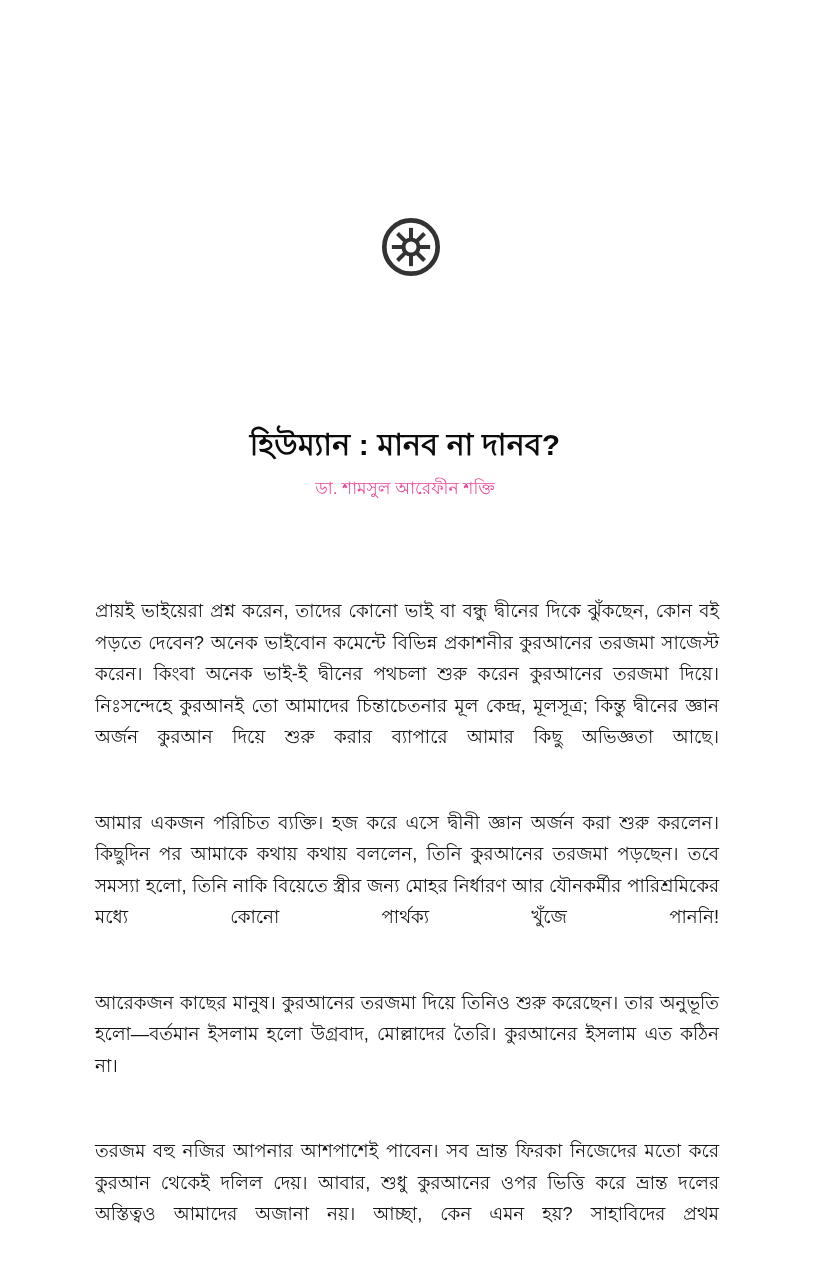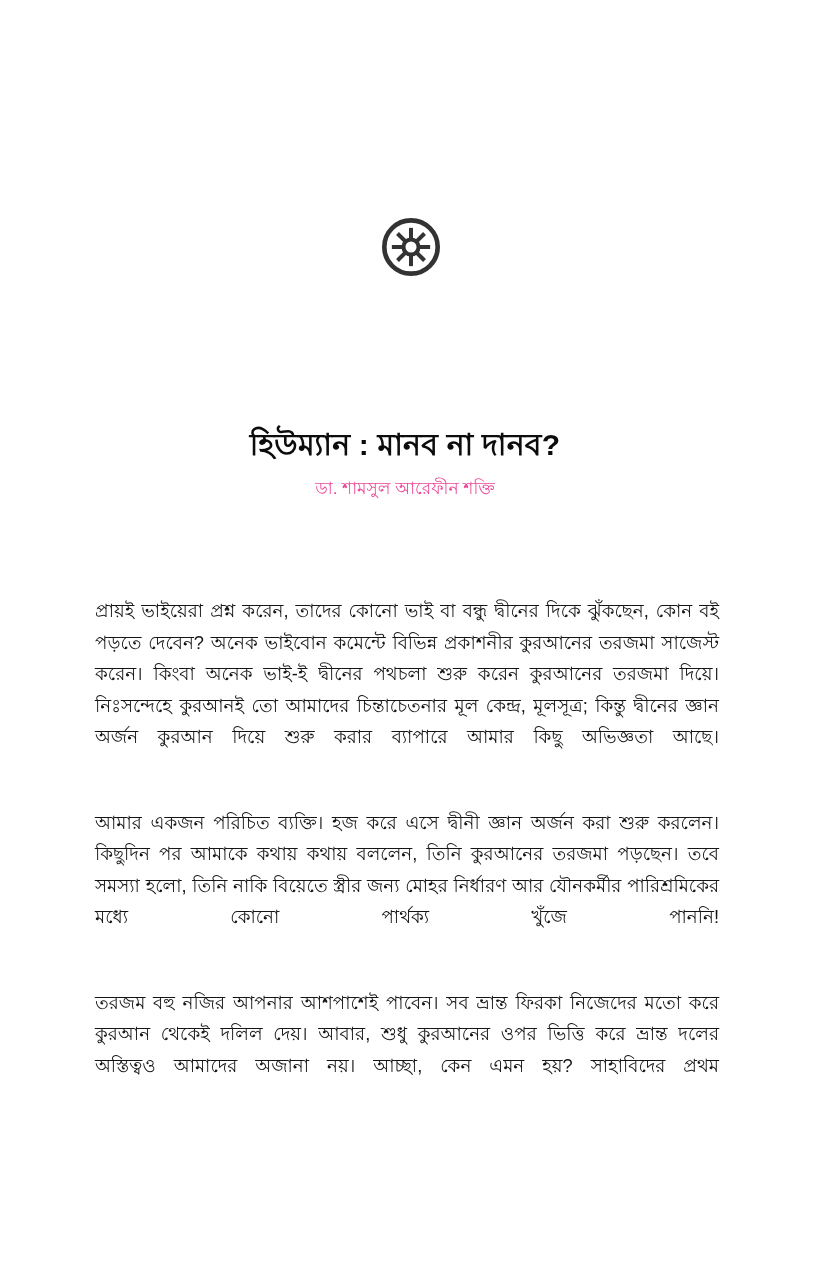--- a/index.html
+++ b/index.html
@@ -121,16 +121,17 @@
   </div>
 
   <div class="title-block">
     <h1 class="doc-title">হিউম্যান : মানব না দানব?</h1>
     <p class="doc-author">ডা. শামসুল আরেফীন শক্তি</p>
   </div>
 
   <div class="body-text">
     <p class="para">প্রায়ই ভাইয়েরা প্রশ্ন করেন, তাদের কোনো ভাই বা বন্ধু দ্বীনের দিকে ঝুঁকছেন, কোন বই পড়তে দেবেন? অনেক ভাইবোন কমেন্টে বিভিন্ন প্রকাশনীর কুরআনের তরজমা সাজেস্ট করেন। কিংবা অনেক ভাই-ই দ্বীনের পথচলা শুরু করেন কুরআনের তরজমা দিয়ে। নিঃসন্দেহে কুরআনই তো আমাদের চিন্তাচেতনার মূল কেন্দ্র, মূলসূত্র; কিন্তু দ্বীনের জ্ঞান অর্জন কুরআন দিয়ে শুরু করার ব্যাপারে আমার কিছু অভিজ্ঞতা আছে।</p>
     <p class="para">আমার একজন পরিচিত ব্যক্তি। হজ করে এসে দ্বীনী জ্ঞান অর্জন করা শুরু করলেন। কিছুদিন পর আমাকে কথায় কথায় বললেন, তিনি কুরআনের তরজমা পড়ছেন। তবে সমস্যা হলো, তিনি নাকি বিয়েতে স্ত্রীর জন্য মোহর নির্ধারণ আর যৌনকর্মীর পারিশ্রমিকের মধ্যে কোনো পার্থক্য খুঁজে পাননি!</p>
+    <p class="para">আরেকজন কাছের মানুষ। কুরআনের তরজমা দিয়ে তিনিও শুরু করেছেন। তার অনুভূতি হলো—বর্তমান ইসলাম হলো উগ্রবাদ, মোল্লাদের তৈরি। কুরআনের ইসলাম এত কঠিন না।</p>
     <p class="para">তরজম বহু নজির আপনার আশপাশেই পাবেন। সব ভ্রান্ত ফিরকা নিজেদের মতো করে কুরআন থেকেই দলিল দেয়। আবার, শুধু কুরআনের ওপর ভিত্তি করে ভ্রান্ত দলের অস্তিত্বও আমাদের অজানা নয়। আচ্ছা, কেন এমন হয়? সাহাবিদের প্রথম</p>
   </div>
 
 </div>
 
 </body></html>

